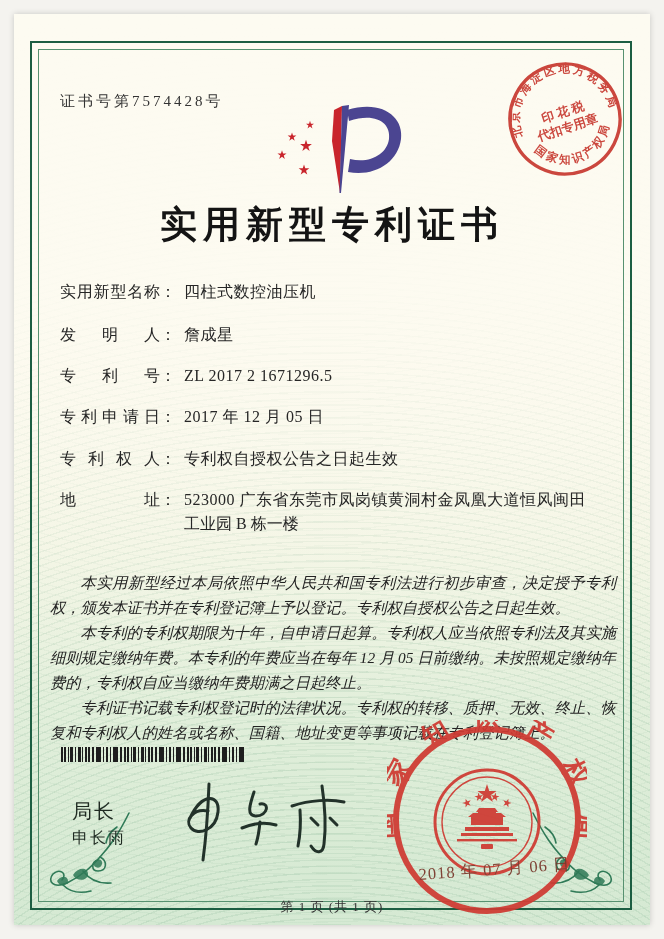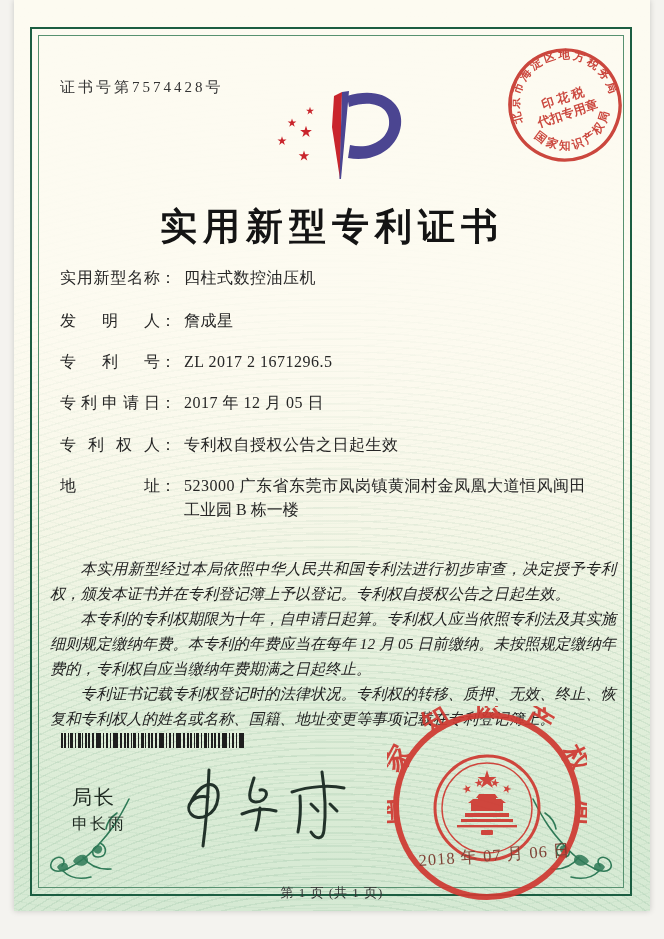--- a/index.html
+++ b/index.html
@@ -4,21 +4,21 @@
 <style>
   html,body{margin:0;padding:0;}
   body{
     width:664px;height:939px;position:relative;overflow:hidden;
     background:#f4f3ef;
     font-family:"Liberation Serif","DejaVu Serif",serif;
     color:#262626;
   }
   
   .sheet{
-    position:absolute;left:14px;top:0;width:636px;height:911px;
+    position:absolute;left:14px;top:14px;width:636px;height:911px;
     background:#fef9c3;
     box-shadow:0 0 6px rgba(0,0,0,.18);
   }
   .paper{
     position:absolute;left:0;top:0;right:0;bottom:0;
     background:linear-gradient(to bottom,#fdfbf1 0%,#fbf8ea 38%,#f1f4e2 58%,#e2efdb 76%,#d9ebd5 90%,#d5e9d3 100%);
   }
   .guilloche{
     position:absolute;inset:0;pointer-events:none;
     background:
@@ -39,21 +39,21 @@
   .corner-orn.right{right:2px;transform:scaleX(-1);}
 
   
   .cert-no{
     position:absolute;left:46px;top:78px;font-size:15px;letter-spacing:3px;color:#333;
   }
   .logo{position:absolute;left:240px;top:85px;width:150px;height:100px;}
   .tax-seal{position:absolute;left:489px;top:43px;width:124px;height:124px;opacity:.92;transform:rotate(-18deg);}
   .title{
     position:absolute;left:0;top:186px;width:100%;text-align:center;
-    font-size:37px;font-weight:700;letter-spacing:6px;color:#141414;margin-top:16px;
+    font-size:37px;font-weight:700;letter-spacing:6px;color:#141414;
   }
   .field-row{position:absolute;left:46px;font-size:16px;white-space:nowrap;}
   .flabel{display:inline-block;width:100px;text-align:justify;text-align-last:justify;vertical-align:bottom;}
   .colon{display:inline-block;margin-right:8px;}
   .fvalue{letter-spacing:.5px;}
   .addr2{position:absolute;left:170px;font-size:16px;}
   .grant-no{position:absolute;left:372px;top:0;font-size:16px;white-space:nowrap;}
   .grant-no .flabel{width:84px;}
 
   .body-text{

